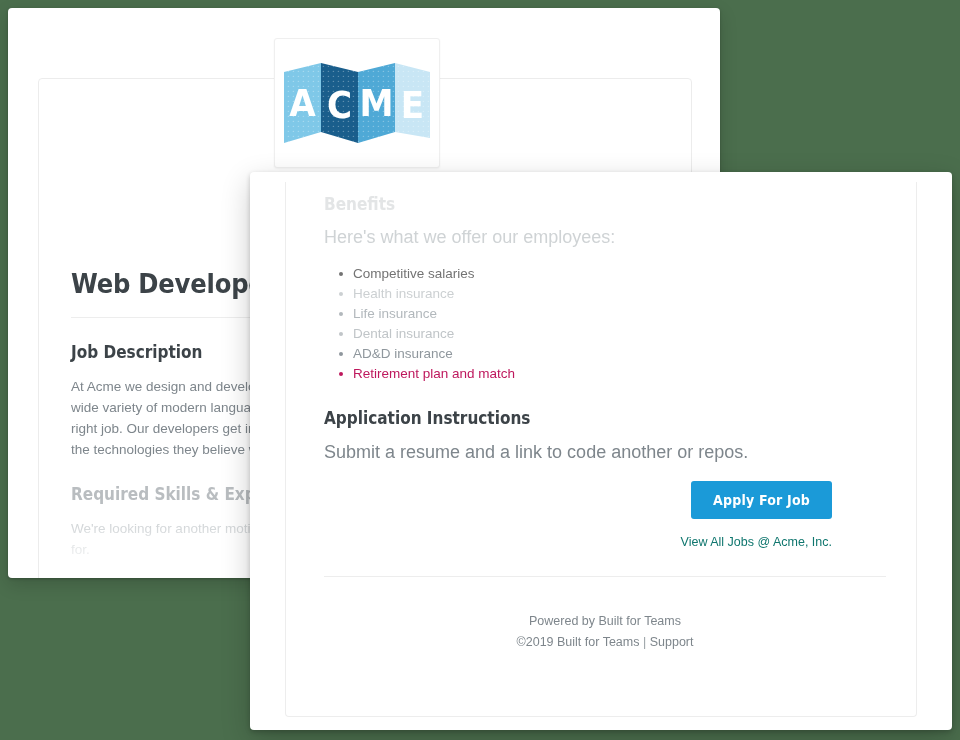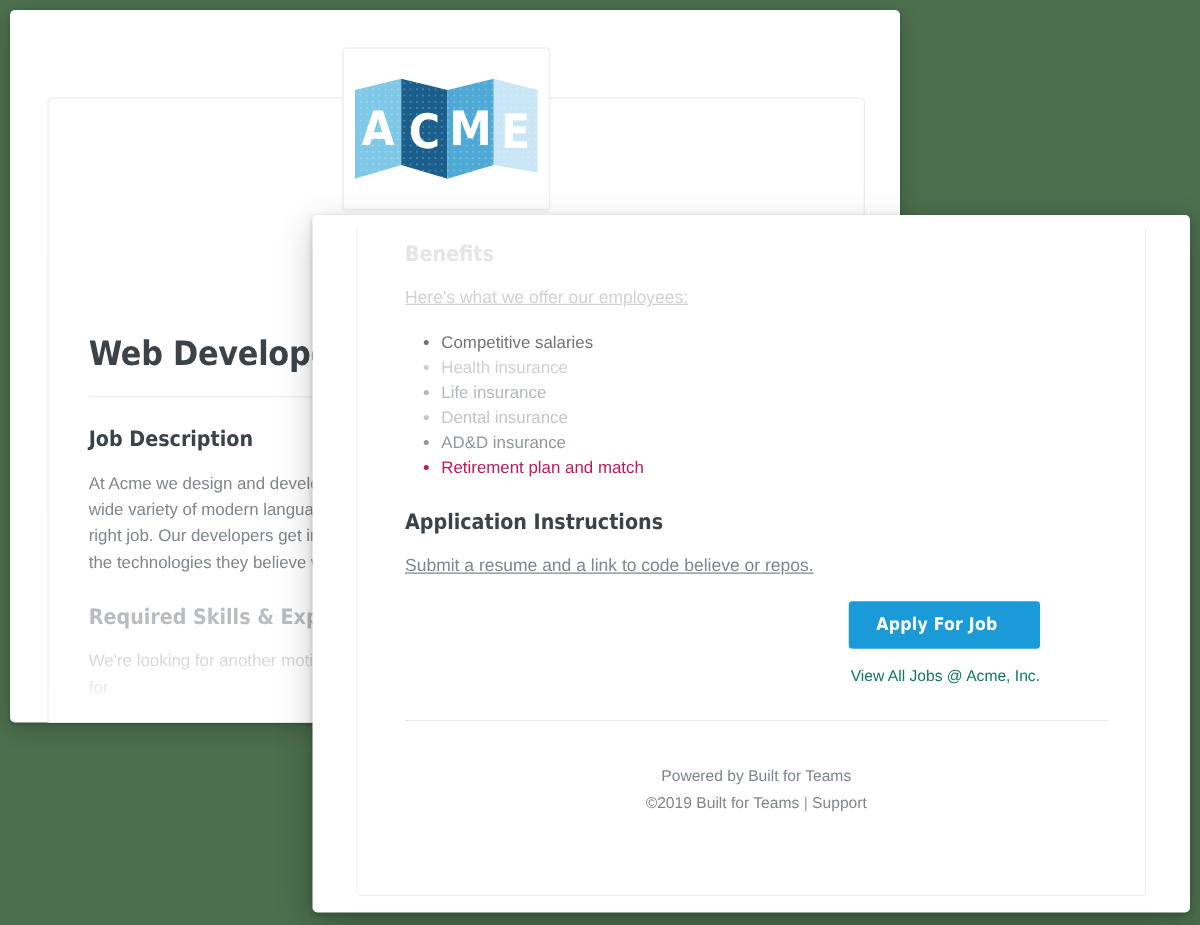--- a/index.html
+++ b/index.html
@@ -161,24 +161,23 @@
   .f-head {
     font-family: "DejaVu Sans Condensed", "Liberation Sans Narrow", "Liberation Sans", sans-serif;
     font-size: 17px;
     font-weight: bold;
     margin: 0;
     line-height: 1.2;
   }
   .f-head.benefits { color: #e3e5e6; }
   .f-head.appinstr { color: #3c4348; }
   .f-p {
-    font-size: 14px;
+    font-size: 18px;
     line-height: 21px;
     margin: 13px 0 0 0;
-    text-decoration: underline;
   }
   .f-p.benefits-intro { color: #cfd3d5; }
   .f-p.app-p { color: #7e868c; }
   .benefit-list {
     list-style: none;
     margin: 16px 0 0 0;
     padding: 0;
   }
   .benefit-list li {
     position: relative;
@@ -203,21 +202,21 @@
     padding-right: 54px;
   }
   .apply-btn {
     display: inline-block;
     background: #1b9ad8;
     color: #ffffff;
     font-family: "DejaVu Sans Condensed", "Liberation Sans Narrow", "Liberation Sans", sans-serif;
     font-size: 14px;
     font-weight: bold;
     letter-spacing: 0.2px;
-    padding: 12px 34px 12px 22px;
+    padding: 12px 22px 12px 22px;
     border: none;
     border-radius: 3px;
     cursor: pointer;
     line-height: 1;
   }
   .view-all-row {
     margin-top: 13px;
     text-align: right;
     padding-right: 54px;
   }
@@ -317,21 +316,21 @@
           <li style="color:#737373">Competitive salaries</li>
           <li style="color:#ccd0d2">Health insurance</li>
           <li style="color:#b2b8bc">Life insurance</li>
           <li style="color:#c0c5c8">Dental insurance</li>
           <li style="color:#8f979d">AD&amp;D insurance</li>
           <li style="color:#be185d">Retirement plan and match</li>
         </ul>
 
         <h2 class="f-head appinstr" style="margin-top:24px">Application Instructions</h2>
 
-        <p class="f-p app-p">Submit a resume and a link to code believe or repos.</p>
+        <p class="f-p app-p">Submit a resume and a link to code another or repos.</p>
 
         <div class="apply-row">
           <button class="apply-btn">Apply For Job</button>
         </div>
 
         <div class="view-all-row">
           <a class="view-all-link">View All Jobs @ Acme, Inc.</a>
         </div>
 
         <div class="f-rule"></div>

